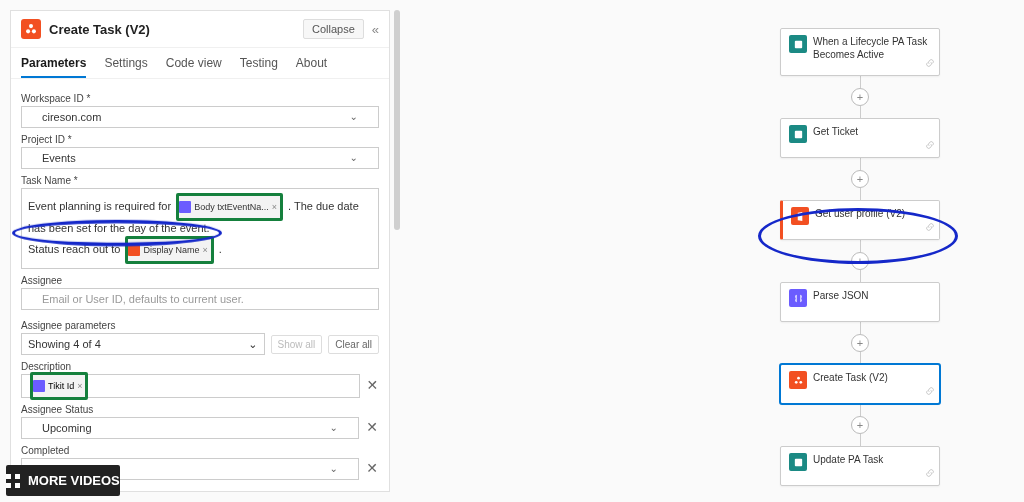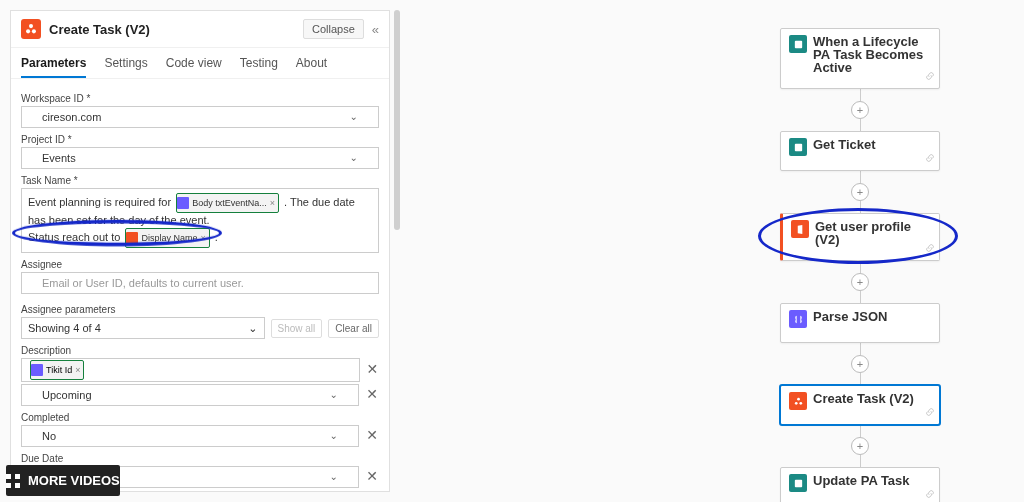--- a/index.html
+++ b/index.html
@@ -35,22 +35,22 @@
   display: flex; align-items: center; justify-content: space-between;
 }
 .select-box .chev { color: #666; font-size: 10px; }
 
 .rich-input {
   width: 100%; border: 1px solid #ccc; background: #fff; font-size: 11px; color: #333;
   padding: 4px 6px; margin-top: 2px; min-height: 34px; line-height: 15px;
 }
 .token {
   display: inline-flex; align-items: center; font-size: 9px; background: #f3f3f3;
-  border: 1px solid #15803d; border-radius: 2px; padding: 0 3px 0 0; margin: 0 2px;
-  height: 20px; vertical-align: middle;
+  border: 3px solid #15803d; border-radius: 2px; padding: 0 3px 0 0; margin: 0 2px;
+  height: 28px; vertical-align: middle;
 }
 .token-ic {
   width: 12px; height: 12px; background: #6b5cff; display: inline-block; margin-right: 3px; border-radius: 1px;
 }
 .token-ic.orange { background: #f25022; }
 .token-x { color: #888; margin-left: 3px; font-size: 9px; }
 
 .placeholder { color: #999; }
 
 .adv-label { font-size: 10px; color: #444; margin-top: 10px; }
@@ -96,21 +96,21 @@
 }
 .node.selected { outline: 2px solid #0078d4; outline-offset: -1px; }
 .node.accent-left { border-left: 3px solid #f25022; }
 .node-ic {
   width: 18px; height: 18px; border-radius: 2px; flex-shrink: 0; display: flex; align-items: center; justify-content: center;
 }
 .node-ic.teal { background: #1b8a84; }
 .node-ic.orange { background: #f25022; }
 .node-ic.purple { background: #6b5cff; }
 .node-ic svg { width: 11px; height: 11px; fill: #fff; }
-.node-label { font-size: 13px; font-weight: 700; color: #333; line-height: 13px; }
+.node-label { font-size: 10px; font-weight: 400; color: #333; line-height: 13px; }
 .node-link {
   position: absolute; right: 4px; bottom: 3px; color: #aaa;
 }
 .node-link svg { width: 10px; height: 10px; stroke: #aaa; fill: none; stroke-width: 1.5; }
 
 .connector { width: 1px; height: 12px; background: #ccc; }
 .plus-circle {
   width: 18px; height: 18px; border: 1px solid #bbb; border-radius: 50%; background: #fff;
   display: flex; align-items: center; justify-content: center; color: #888; font-size: 11px; line-height: 1;
 }
@@ -208,20 +208,21 @@
       <div class="desc-box">
         <span class="token">
           <span class="token-ic"></span>
           <span>Tikit Id</span>
           <span class="token-x">×</span>
         </span>
       </div>
       <span class="x-btn">✕</span>
     </div>
 
+    <label class="field-label">Assignee Status</label>
     <div class="field-with-x">
       <div class="select-box">
         <span>Upcoming</span>
         <span class="chev">⌄</span>
       </div>
       <span class="x-btn">✕</span>
     </div>
 
     <label class="field-label">Completed</label>
     <div class="field-with-x">

